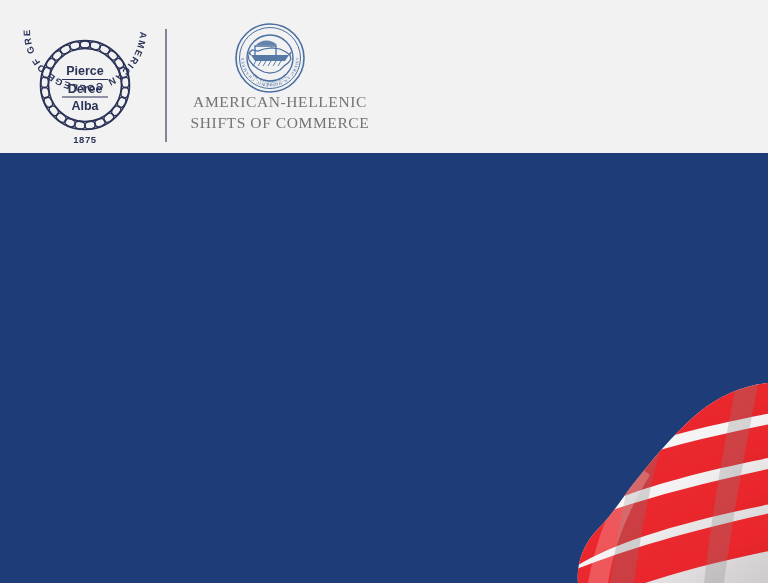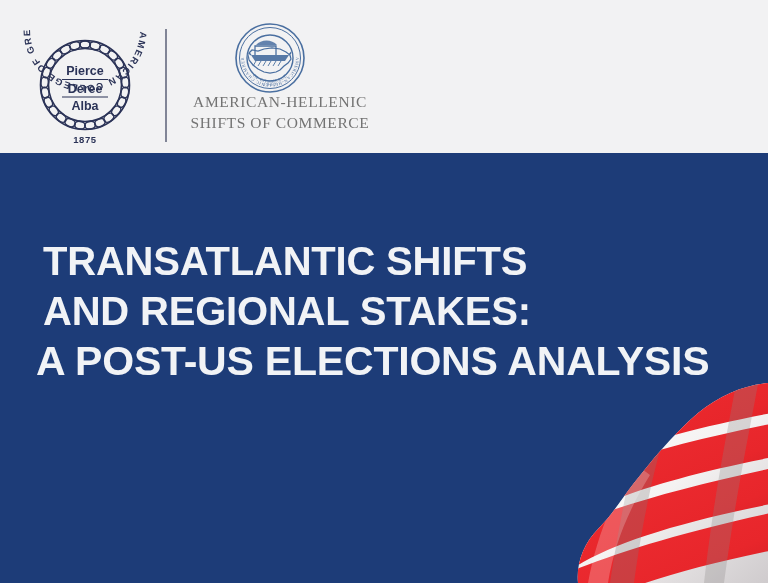--- a/index.html
+++ b/index.html
@@ -224,25 +224,20 @@
           <text x="36" y="64" text-anchor="middle" font-family="Liberation Serif, serif" font-size="5" fill="#4a6fa0" letter-spacing="1.1">1932</text>
         </svg>
       </div>
       <div class="amcham-wordmark">
         <span class="wm-line">AMERICAN-HELLENIC</span>
         <span class="wm-line">SHIFTS OF COMMERCE</span>
       </div>
     </div>
   </div>
 
-  <div class="title-block">
-    <span class="title-line l1">TRANSATLANTIC SHIFTS</span>
-    <span class="title-line l2">AND REGIONAL STAKES:</span>
-    <span class="title-line l3">A POST-US ELECTIONS ANALYSIS</span>
-  </div>
 
   <div class="flag-art">
     <svg width="230" height="200" viewBox="0 0 230 200" xmlns="http://www.w3.org/2000/svg">
       <defs>
         <clipPath id="flagShape">
           <path d="M230 0 L230 200 L40 200 C38 180, 46 160, 60 146
                    C74 132, 82 118, 96 100
                    C112 80, 134 52, 160 30
                    C182 12, 206 2, 230 0 Z"></path>
         </clipPath>

